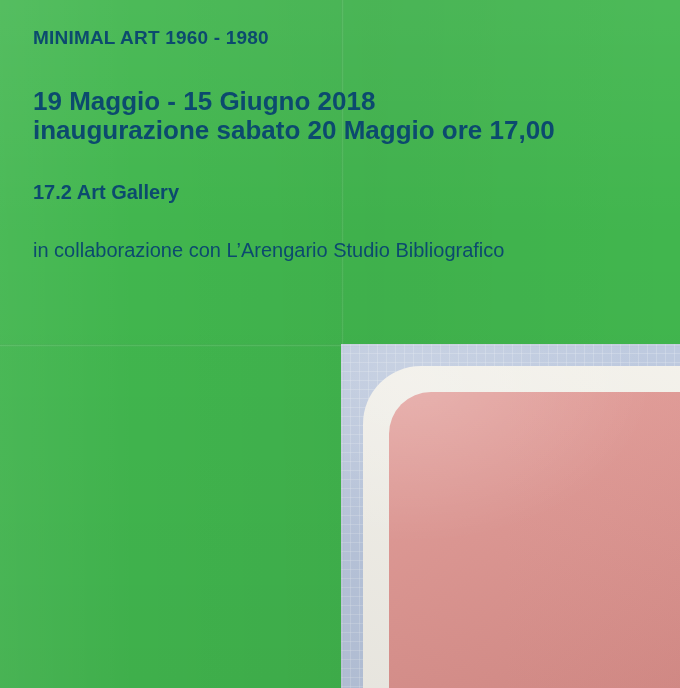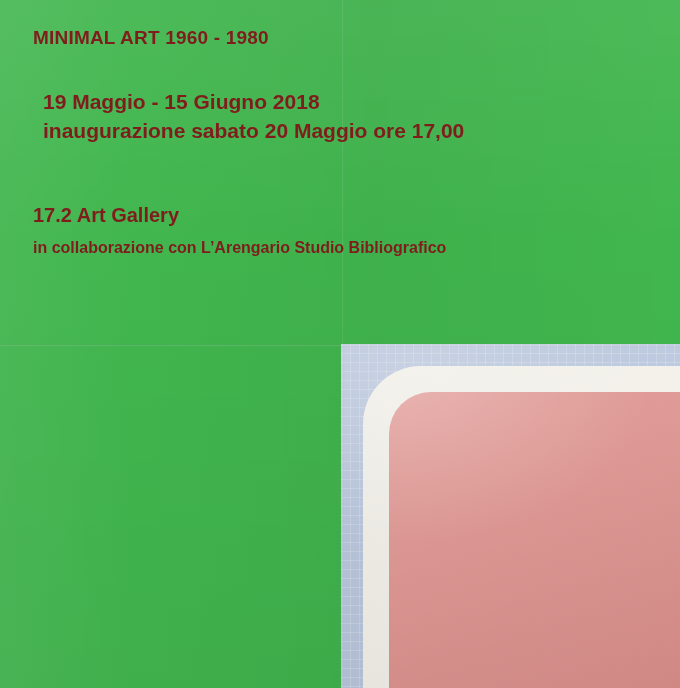--- a/index.html
+++ b/index.html
@@ -93,57 +93,55 @@
     background:
       radial-gradient(120% 80% at 20% 10%, rgba(255,255,255,0.20), rgba(255,255,255,0) 60%),
       linear-gradient(200deg, rgba(255,255,255,0.08), rgba(0,0,0,0.05));
     pointer-events: none;
   }
 
   
   .text-layer {
     position: absolute;
     inset: 0;
-    color: #7f1d1d;
+    color: #0c4a6e;
   }
   .title {
     position: absolute;
     left: 33px;
     top: 27px;
     font-size: 19px;
     font-weight: bold;
     letter-spacing: 0.2px;
     white-space: nowrap;
   }
   .dates {
     position: absolute;
     left: 33px;
     top: 87px;
-    font-size: 21px;
+    font-size: 26px;
     font-weight: bold;
     line-height: 29px;
     white-space: nowrap;
-    margin-left: 10px;
   }
   .venue {
     position: absolute;
     left: 33px;
     top: 178px;
     font-size: 20px;
     font-weight: bold;
     line-height: 29px;
     white-space: nowrap;
-    margin-top: 23px;
   }
   .collab {
     position: absolute;
     left: 33px;
     top: 239px;
-    font-size: 16px;
-    font-weight: bold;
+    font-size: 20px;
+    font-weight: normal;
     white-space: nowrap;
   }
   .line { display: block; }
 </style>
 </head>
 <body>
 
 <div class="poster">
 
   <div class="green-field"></div>

